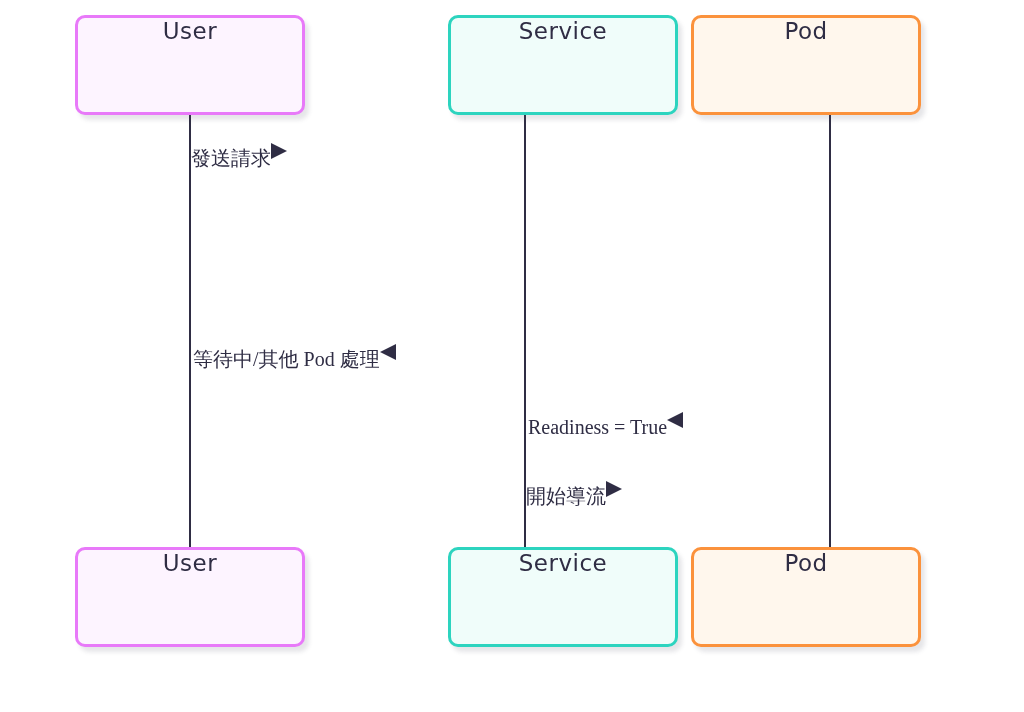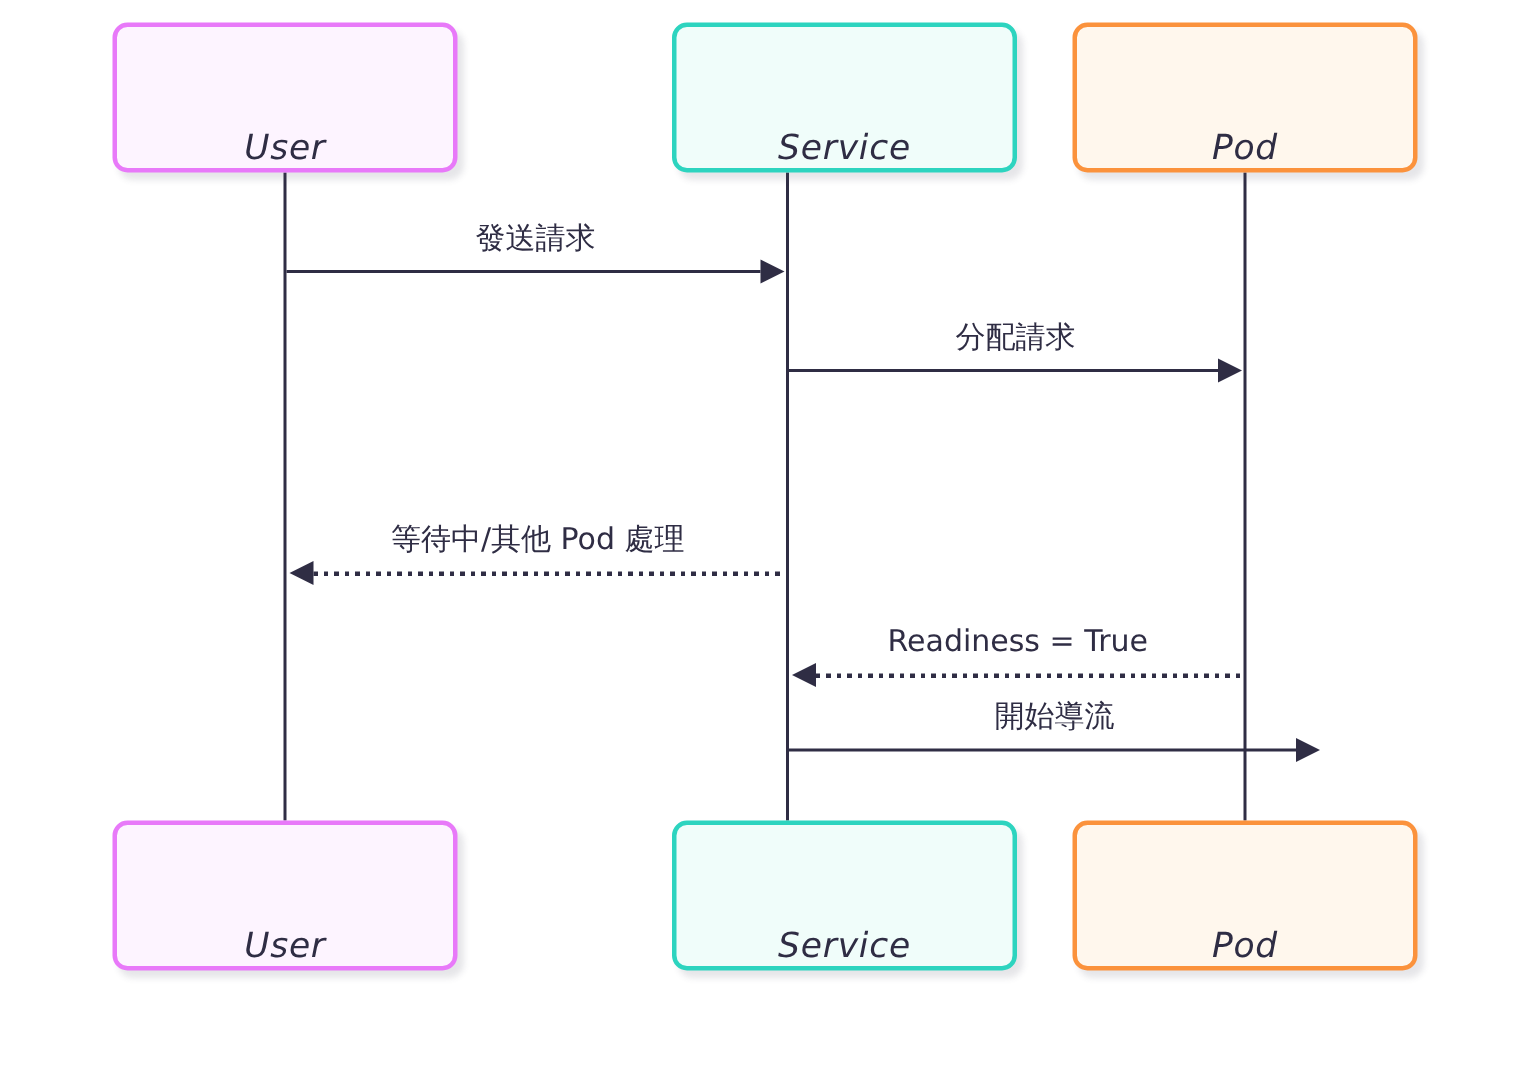--- a/index.html
+++ b/index.html
@@ -25,54 +25,54 @@
     overflow: hidden;
   }
   
   .actor-box {
     position: absolute;
     width: 230px;
     height: 100px;
     border-radius: 10px;
     border: 3px solid;
     display: flex;
-    align-items: flex-end;
+    align-items: flex-start;
     justify-content: center;
     font-size: 23px;
     letter-spacing: 0.5px;
     box-shadow: 4px 5px 4px rgba(80, 80, 100, 0.14);
     z-index: 2;
-    font-style: italic;
   }
   .actor-box.user    { border-color: var(--user-border);    background: var(--user-fill); }
   .actor-box.service { border-color: var(--service-border); background: var(--service-fill); }
   .actor-box.pod     { border-color: var(--pod-border);     background: var(--pod-fill); }
   .row-top    { top: 15px; }
   .row-bottom { top: 547px; }
   .col-user    { left: 75px; }
   .col-service { left: 410px; margin-left: 38px; }
-  .col-pod     { left: 715px; }
+  .col-pod     { left: 691px; }
   
   .lifeline {
     position: absolute;
     top: 115px;
     height: 432px;
     width: 2px;
     background: var(--line);
     z-index: 1;
   }
   .lifeline.user    { left: 189px; }
   .lifeline.service { left: 524px; }
   .lifeline.pod     { left: 829px; }
   
   .msg {
     position: absolute;
     z-index: 3;
     display: flex;
-    flex-direction: column;
+    flex-direction: row;
+    font-family: Liberation Serif, serif;
   }
   .msg-label {
     height: 30px;
     line-height: 30px;
     text-align: center;
     font-size: 20px;
     white-space: nowrap;
   }
   .msg-line-row {
     height: 16px;
@@ -102,21 +102,21 @@
   .arrowhead.left {
     border-width: 8px 16px 8px 0;
     border-color: transparent var(--line) transparent transparent;
   }
   
   .msg1 { left: 191px; width: 332px; top: 143px; }
   .msg2 { left: 526px; width: 302px; top: 209px; }
   .msg3 { left: 528px; width: 301px; top: 277px; }
   .msg4 { left: 193px; width: 331px; top: 344px; }
   .msg5 { left: 528px; width: 301px; top: 412px; }
-  .msg6 { left: 526px; width: 354px; top: 462px; }
+  .msg6 { left: 526px; width: 354px; top: 481px; }
 </style>
 </head>
 <body>
 
 <div class="canvas">
 
   <div class="actor-box user row-top col-user">
     <span>User</span>
   </div>
   <div class="actor-box service row-top col-service">
@@ -131,27 +131,20 @@
   <div class="lifeline pod"></div>
 
   <div class="msg msg1">
     <div class="msg-label">發送請求</div>
     <div class="msg-line-row">
       <div class="msg-line"></div>
       <div class="arrowhead right"></div>
     </div>
   </div>
 
-  <div class="msg msg2">
-    <div class="msg-label">分配請求</div>
-    <div class="msg-line-row">
-      <div class="msg-line"></div>
-      <div class="arrowhead right"></div>
-    </div>
-  </div>
 
 
   <div class="msg msg5">
     <div class="msg-label">Readiness = True</div>
     <div class="msg-line-row">
       <div class="arrowhead left"></div>
       <div class="msg-line dotted"></div>
     </div>
   </div>
 

